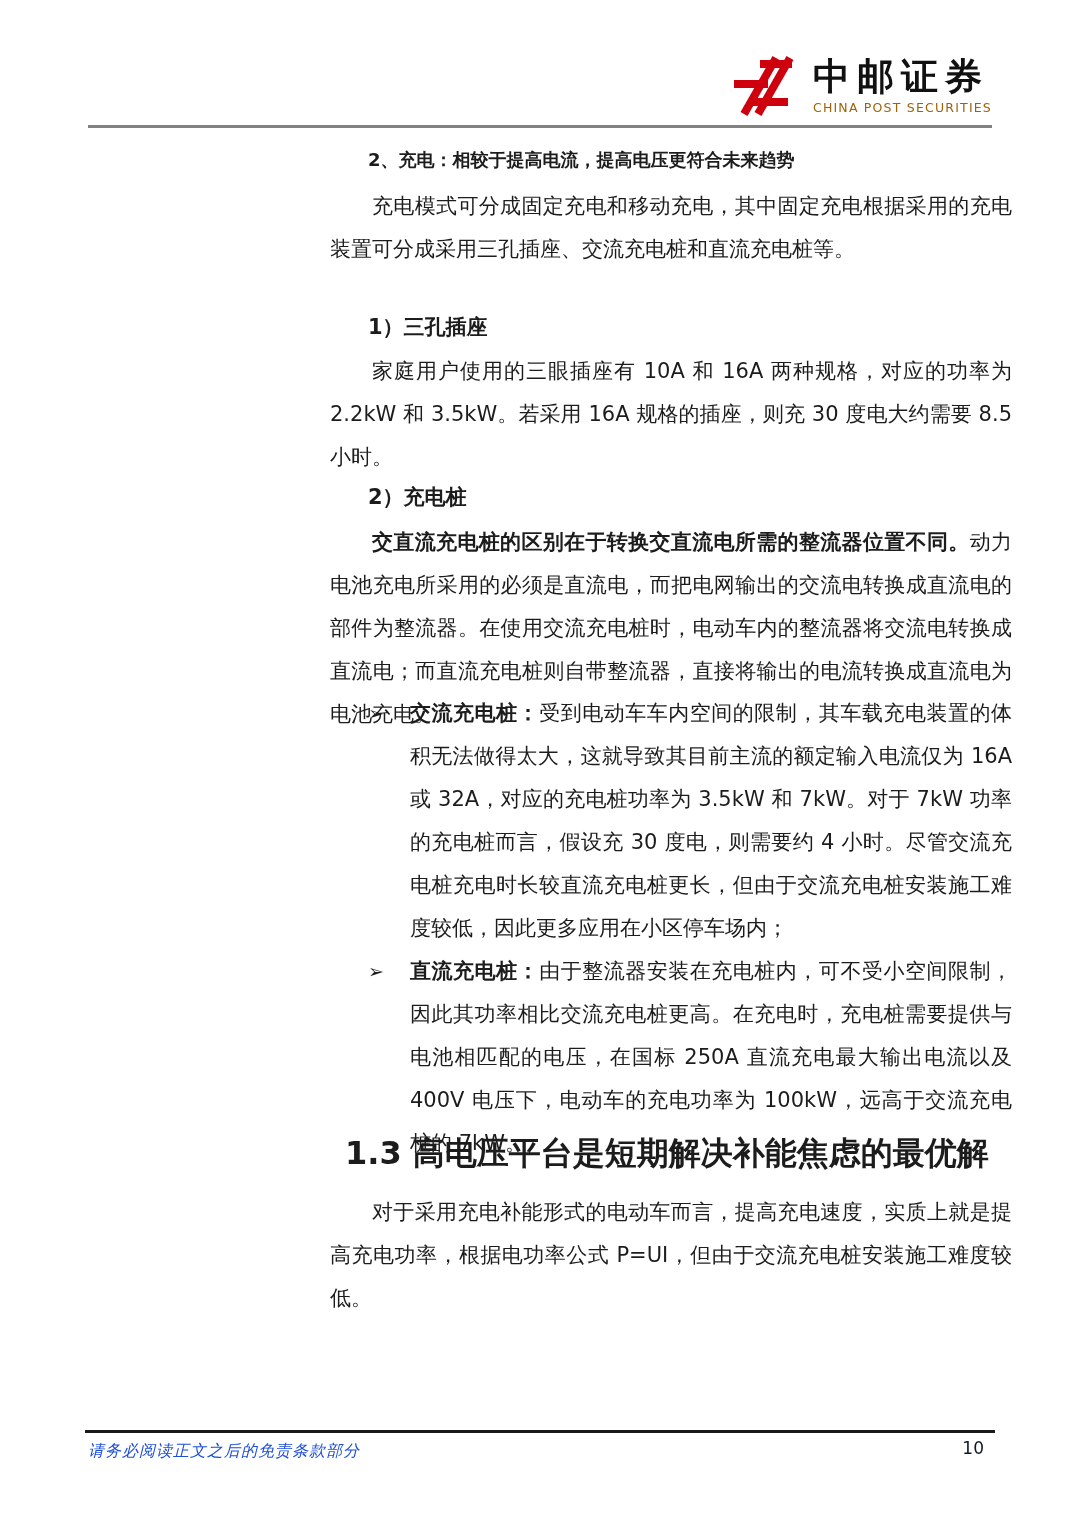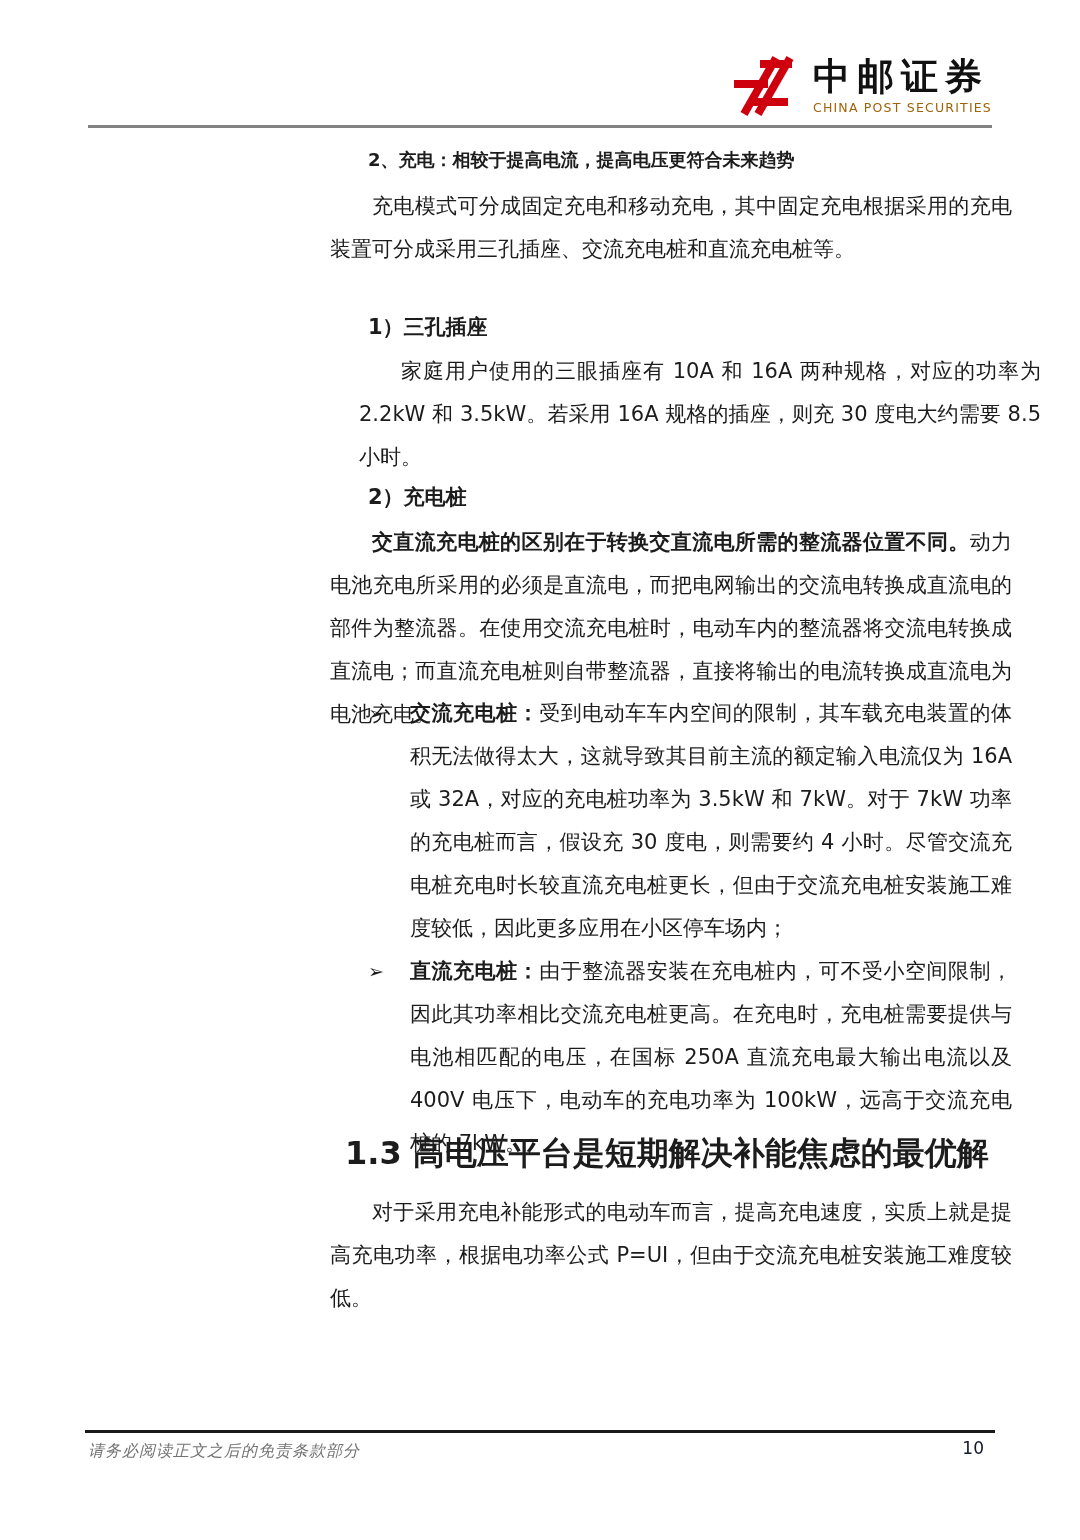--- a/index.html
+++ b/index.html
@@ -38,42 +38,42 @@
     margin:0; font-size:21px; line-height:43px;
     text-align:justify;
   }
   .h-num { font-weight:bold; padding-left:38px; text-align:left; white-space:nowrap; }
   .indent { text-indent:42px; }
   .b { font-weight:bold; }
 
   .title-2 { top:138px; font-size:18px; }
   .p-intro { top:185px; }
   .h-socket { top:306px; }
-  .p-socket { top:350px;margin-left:29px; }
+  .p-socket { top:350px; }
   .h-pile { top:476px; }
   .p-pile { top:521px; }
 
   .bullet-list { top:692px; list-style:none; padding:0; margin:0; }
   .bullet-item { position:relative; padding-left:80px; text-align:justify; }
   .bullet-marker {
     position:absolute; left:38px; top:0; font-size:19px; color:#1c1c1c;
   }
 
   .h-section { top:1128px; left:345px; font-size:32px; font-weight:bold; line-height:50px; text-align:left; white-space:nowrap; }
   .p-section { top:1191px; }
 
   
   .footer-rule {
     position:absolute; top:1430px; left:85px; width:910px; height:3px;
     background:#1a1a1a;
   }
   .footer-disclaimer {
     position:absolute; top:1441px; left:88px;
     font-family:"DejaVu Serif", serif; font-style:italic;
-    font-size:16px; color:#737373; letter-spacing:1px;
+    font-size:16px; color:#1d4ed8; letter-spacing:1px;
   }
   .footer-page {
     position:absolute; top:1438px; right:96px;
     font-size:17px; color:#0f172a;
   }
 </style>
 </head>
 <body>
 
 <div class="page">

